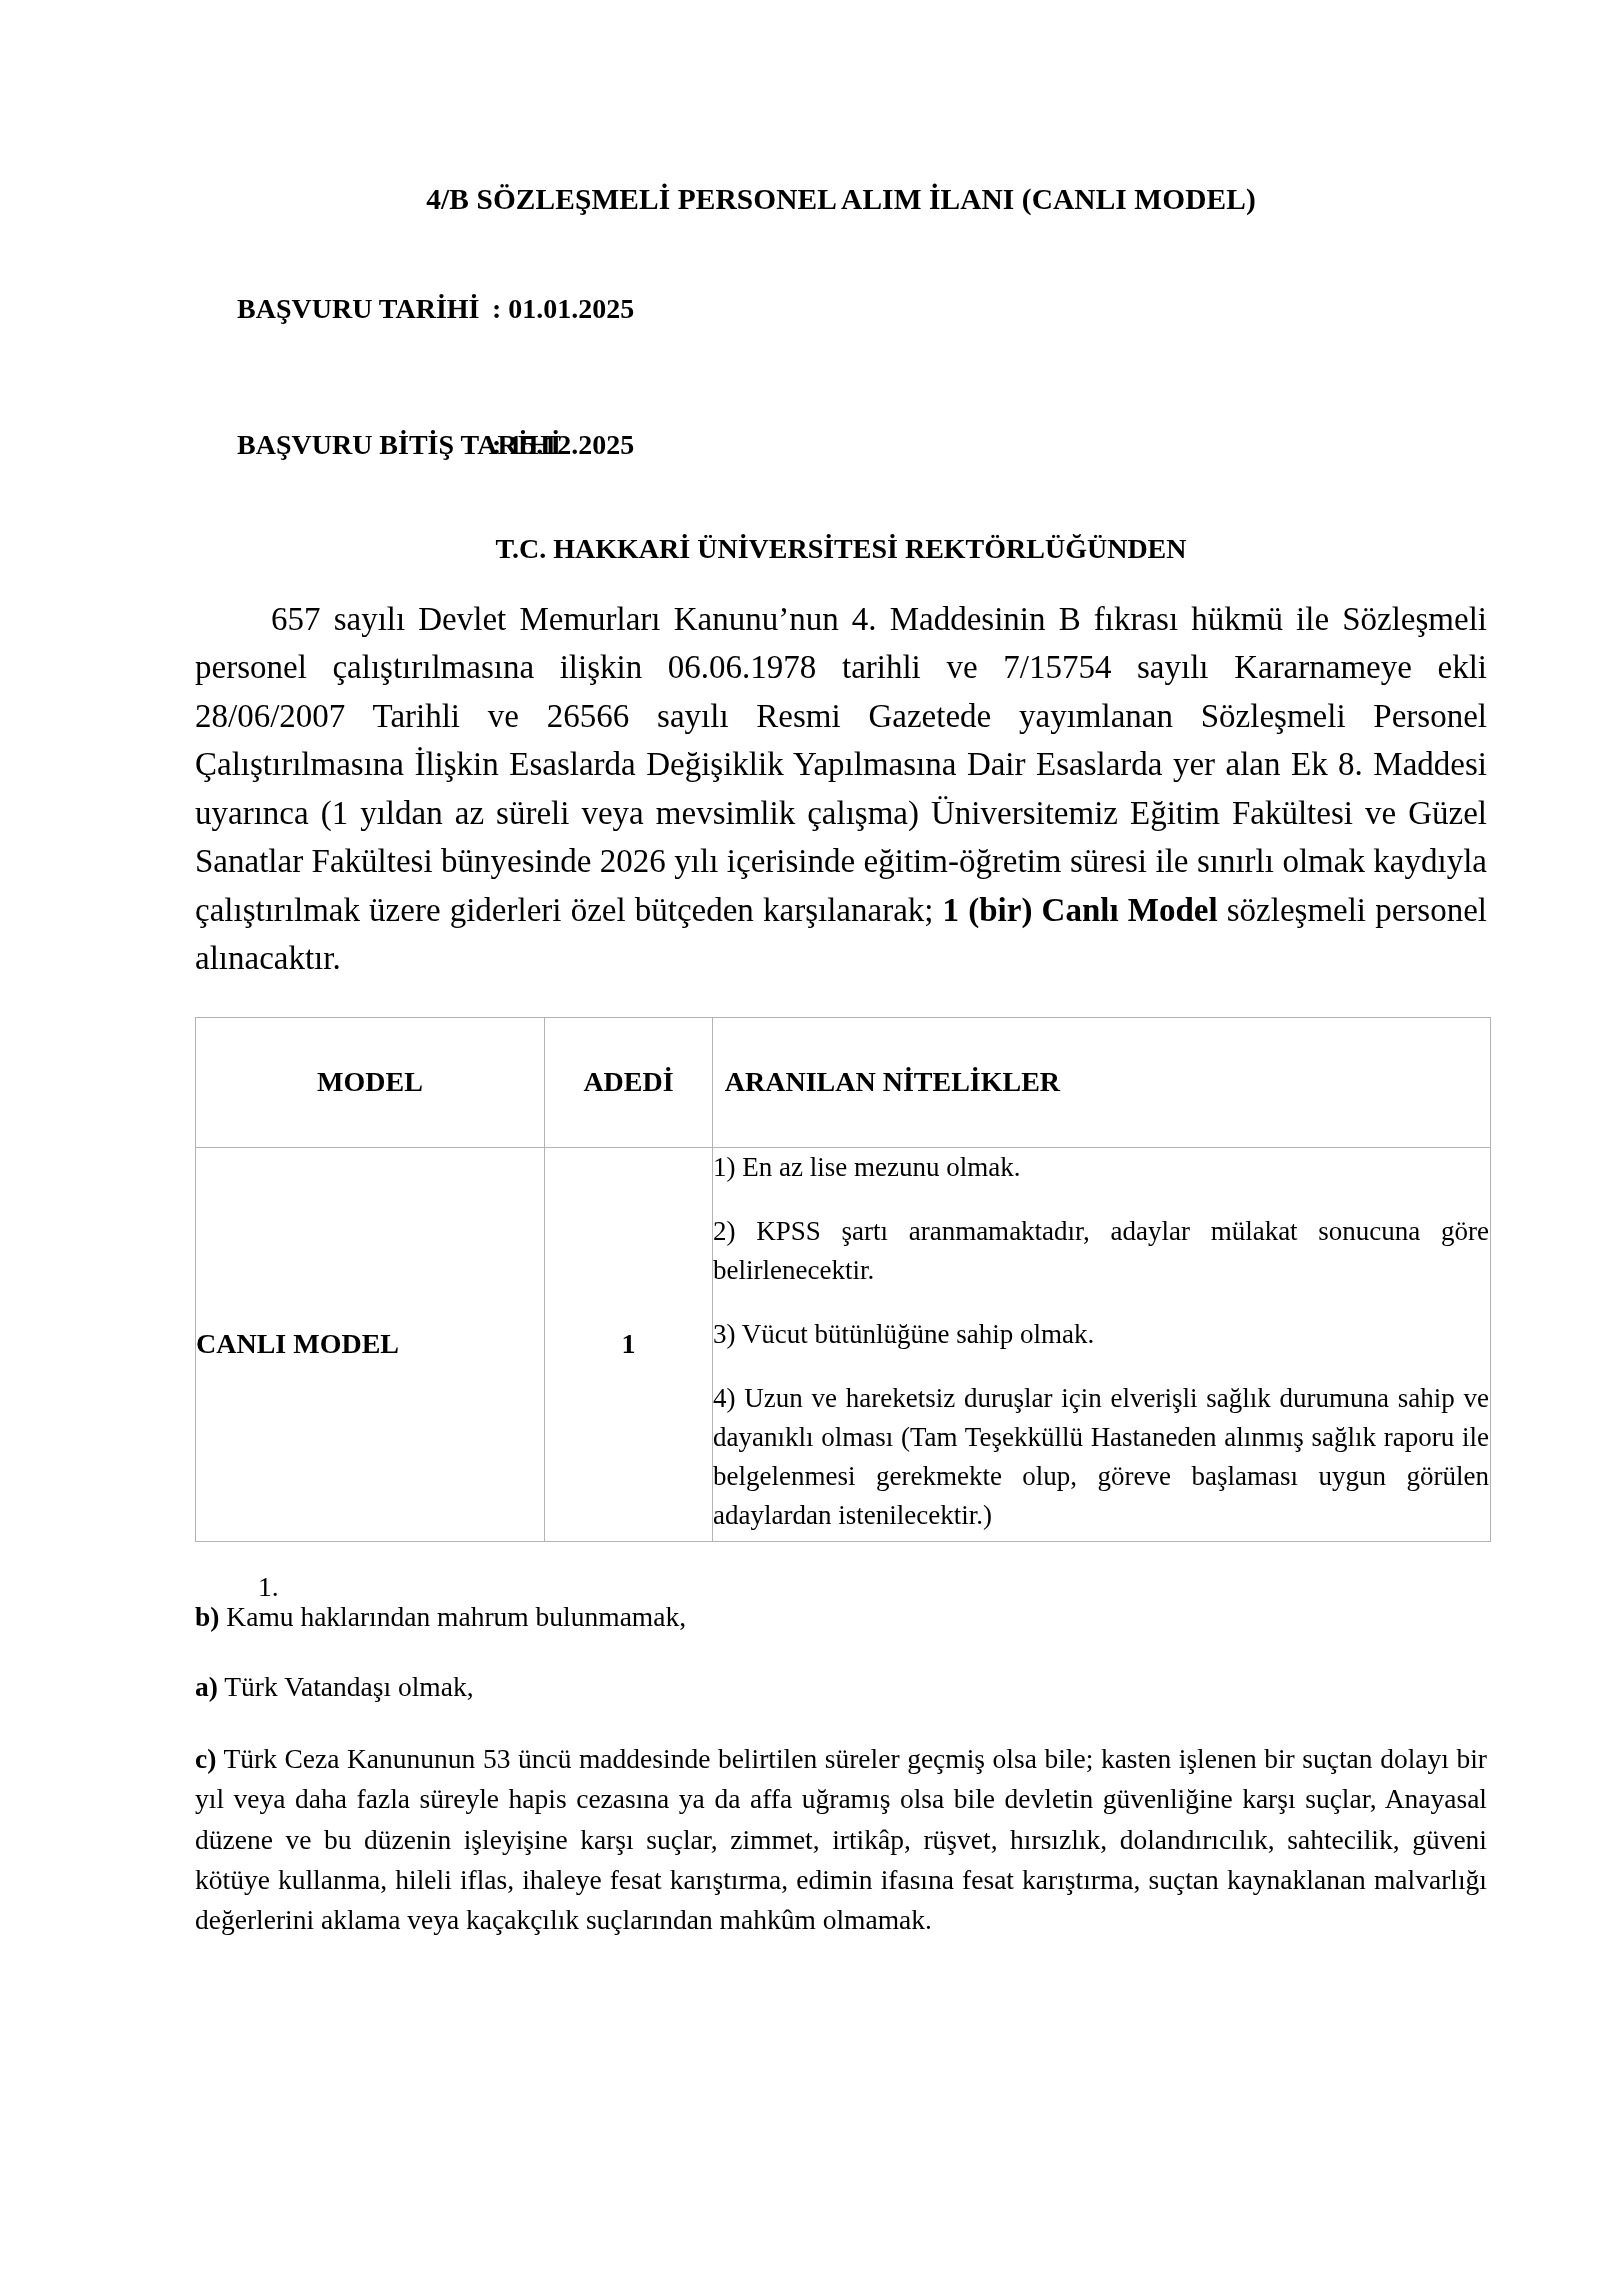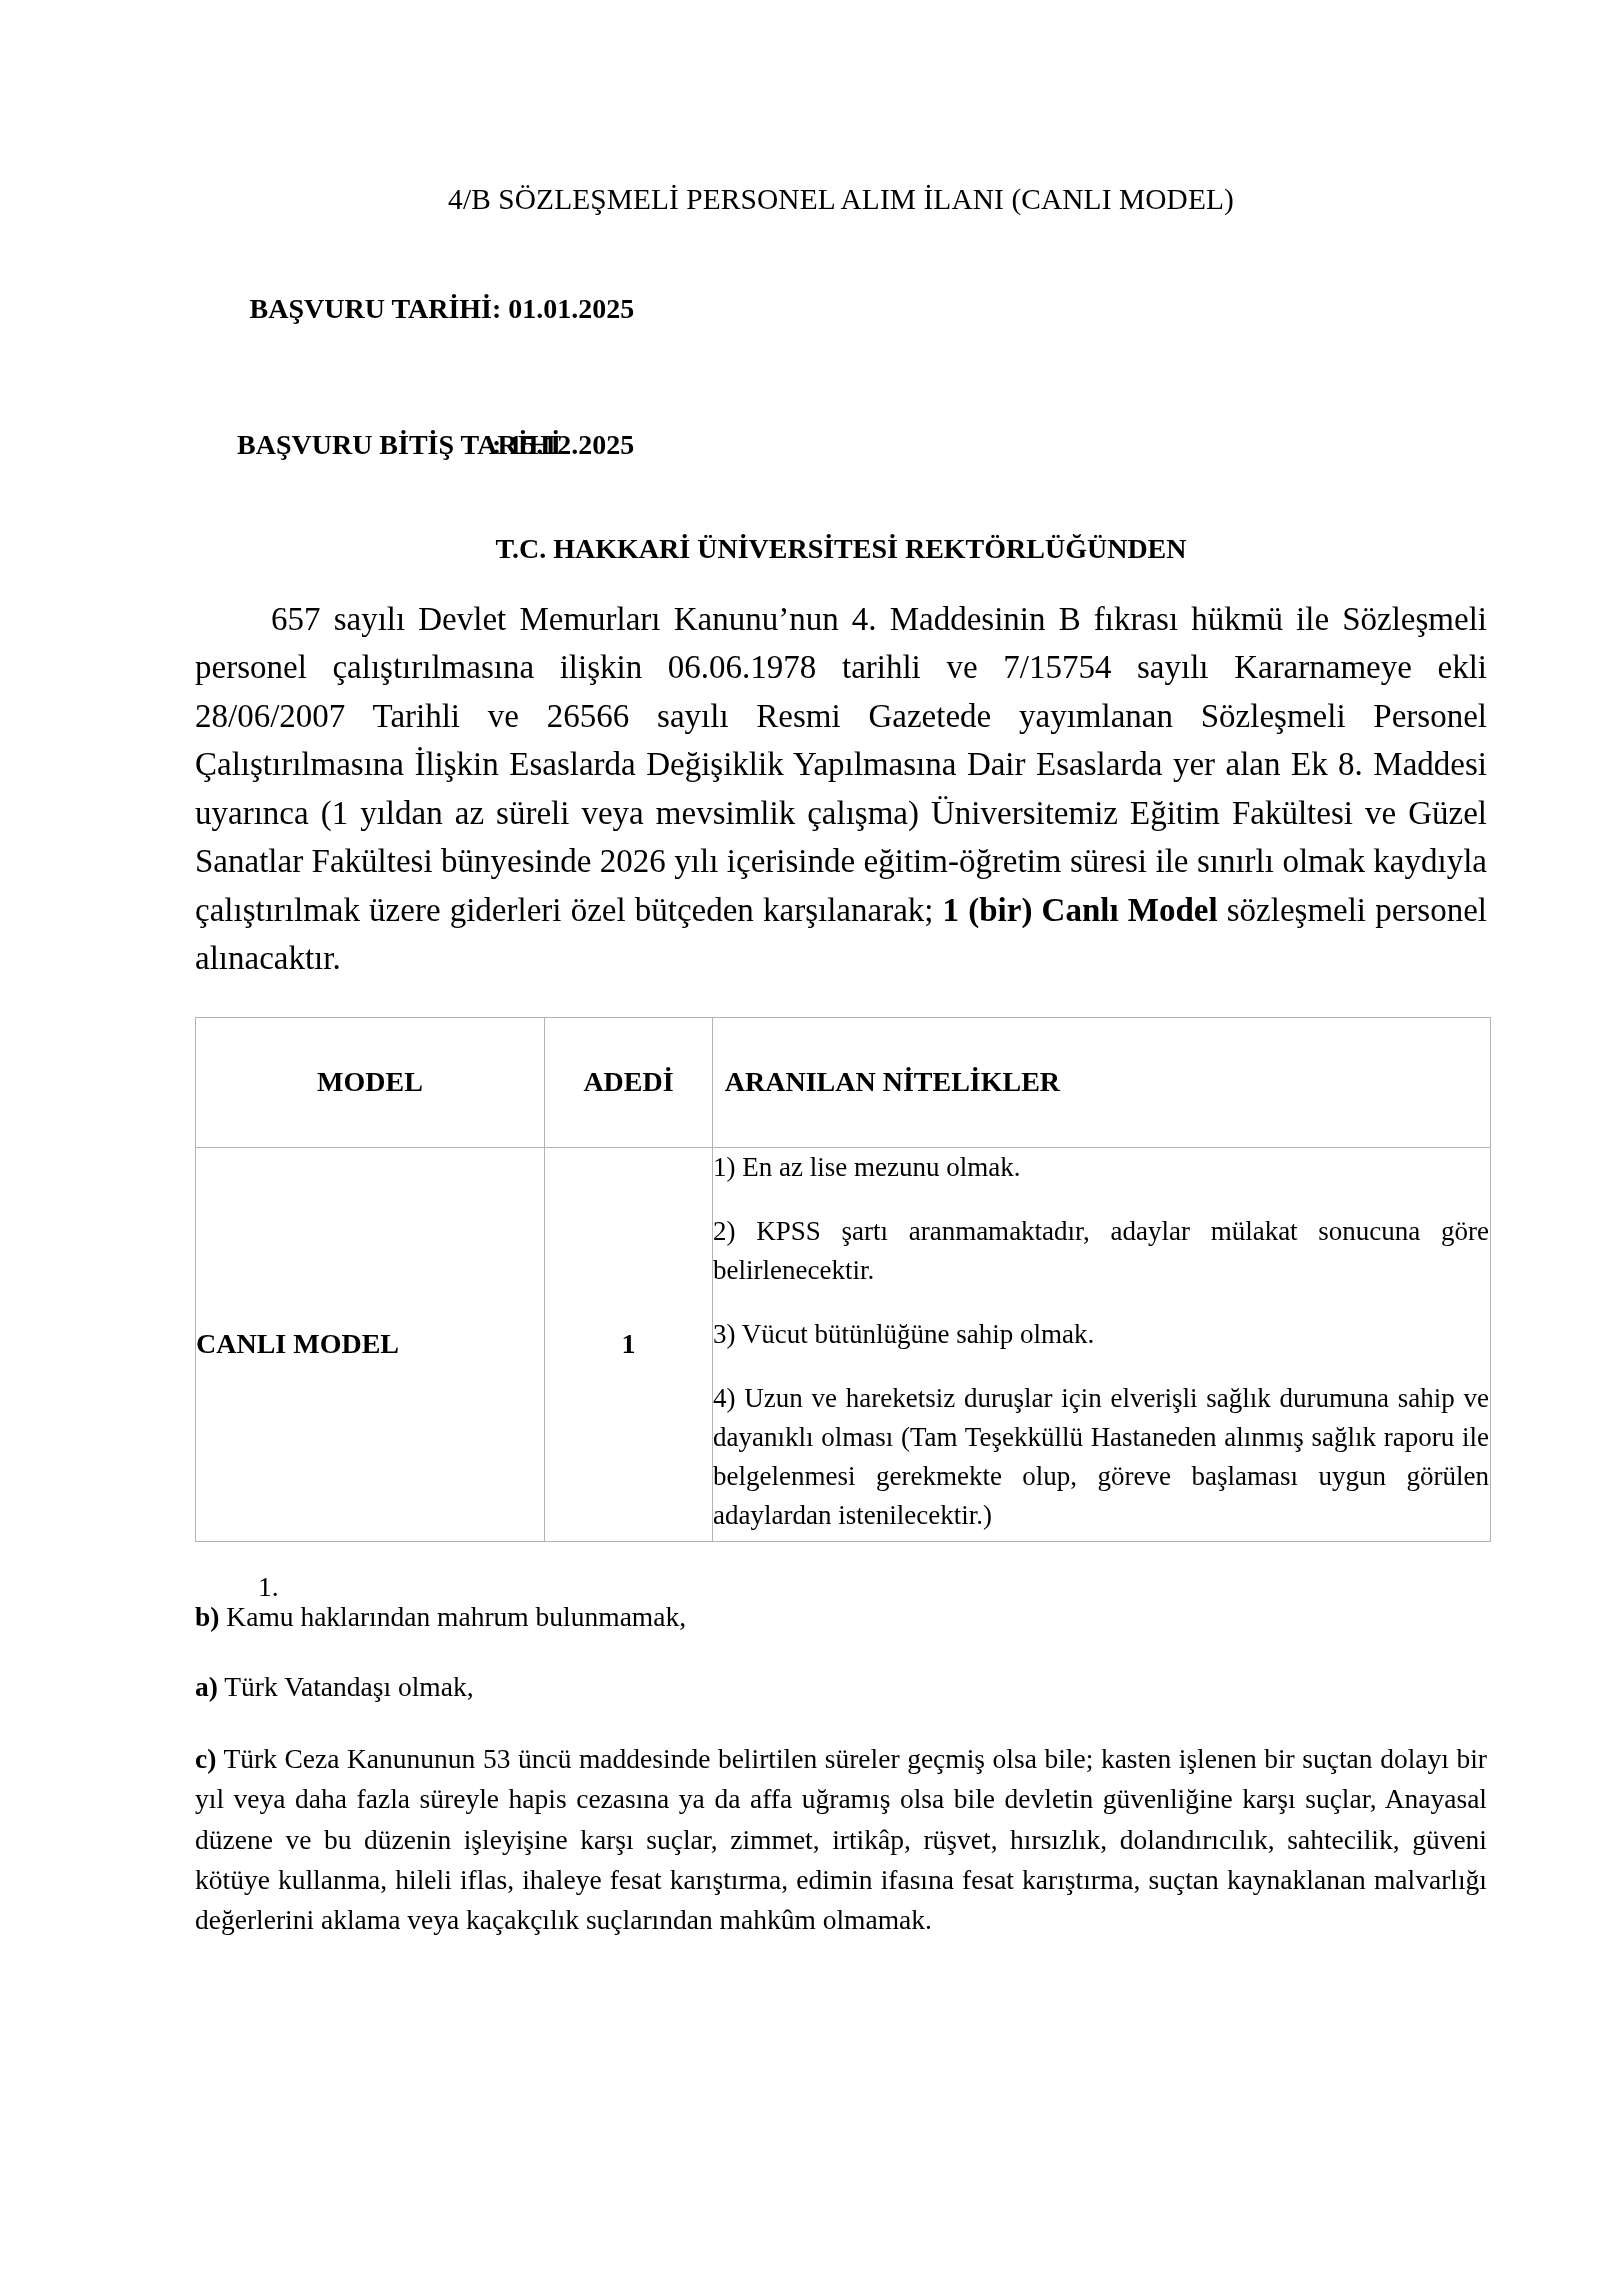--- a/index.html
+++ b/index.html
@@ -28,39 +28,39 @@
   .content {
     position: absolute;
     left: 195px;
     top: 0;
     width: 1292px;
   }
 
   
   .doc-title {
     font-size: 29.4px;
-    font-weight: normal;
+    font-weight: bold;
     text-align: center;
     letter-spacing: 0.1px;
     margin: 0;
     padding-top: 181px;
     line-height: 1.25;
   }
 
   
   .date-row {
     font-size: 28px;
     font-weight: bold;
     margin: 0;
     line-height: 1.2;
     white-space: pre;
   }
   .date-row.first { padding-top: 41px; }
   .date-row.second { padding-top: 35px; }
-  .date-label { display: inline-block; text-align: right; }
+  .date-label { display: inline-block; }
   .date-value { display: inline-block; }
   .dl-w1 { width: 255px; }
   .dl-w2 { width: 255px; }
 
   
   .subheading {
     font-size: 28px;
     font-weight: bold;
     text-align: center;
     margin: 0;

